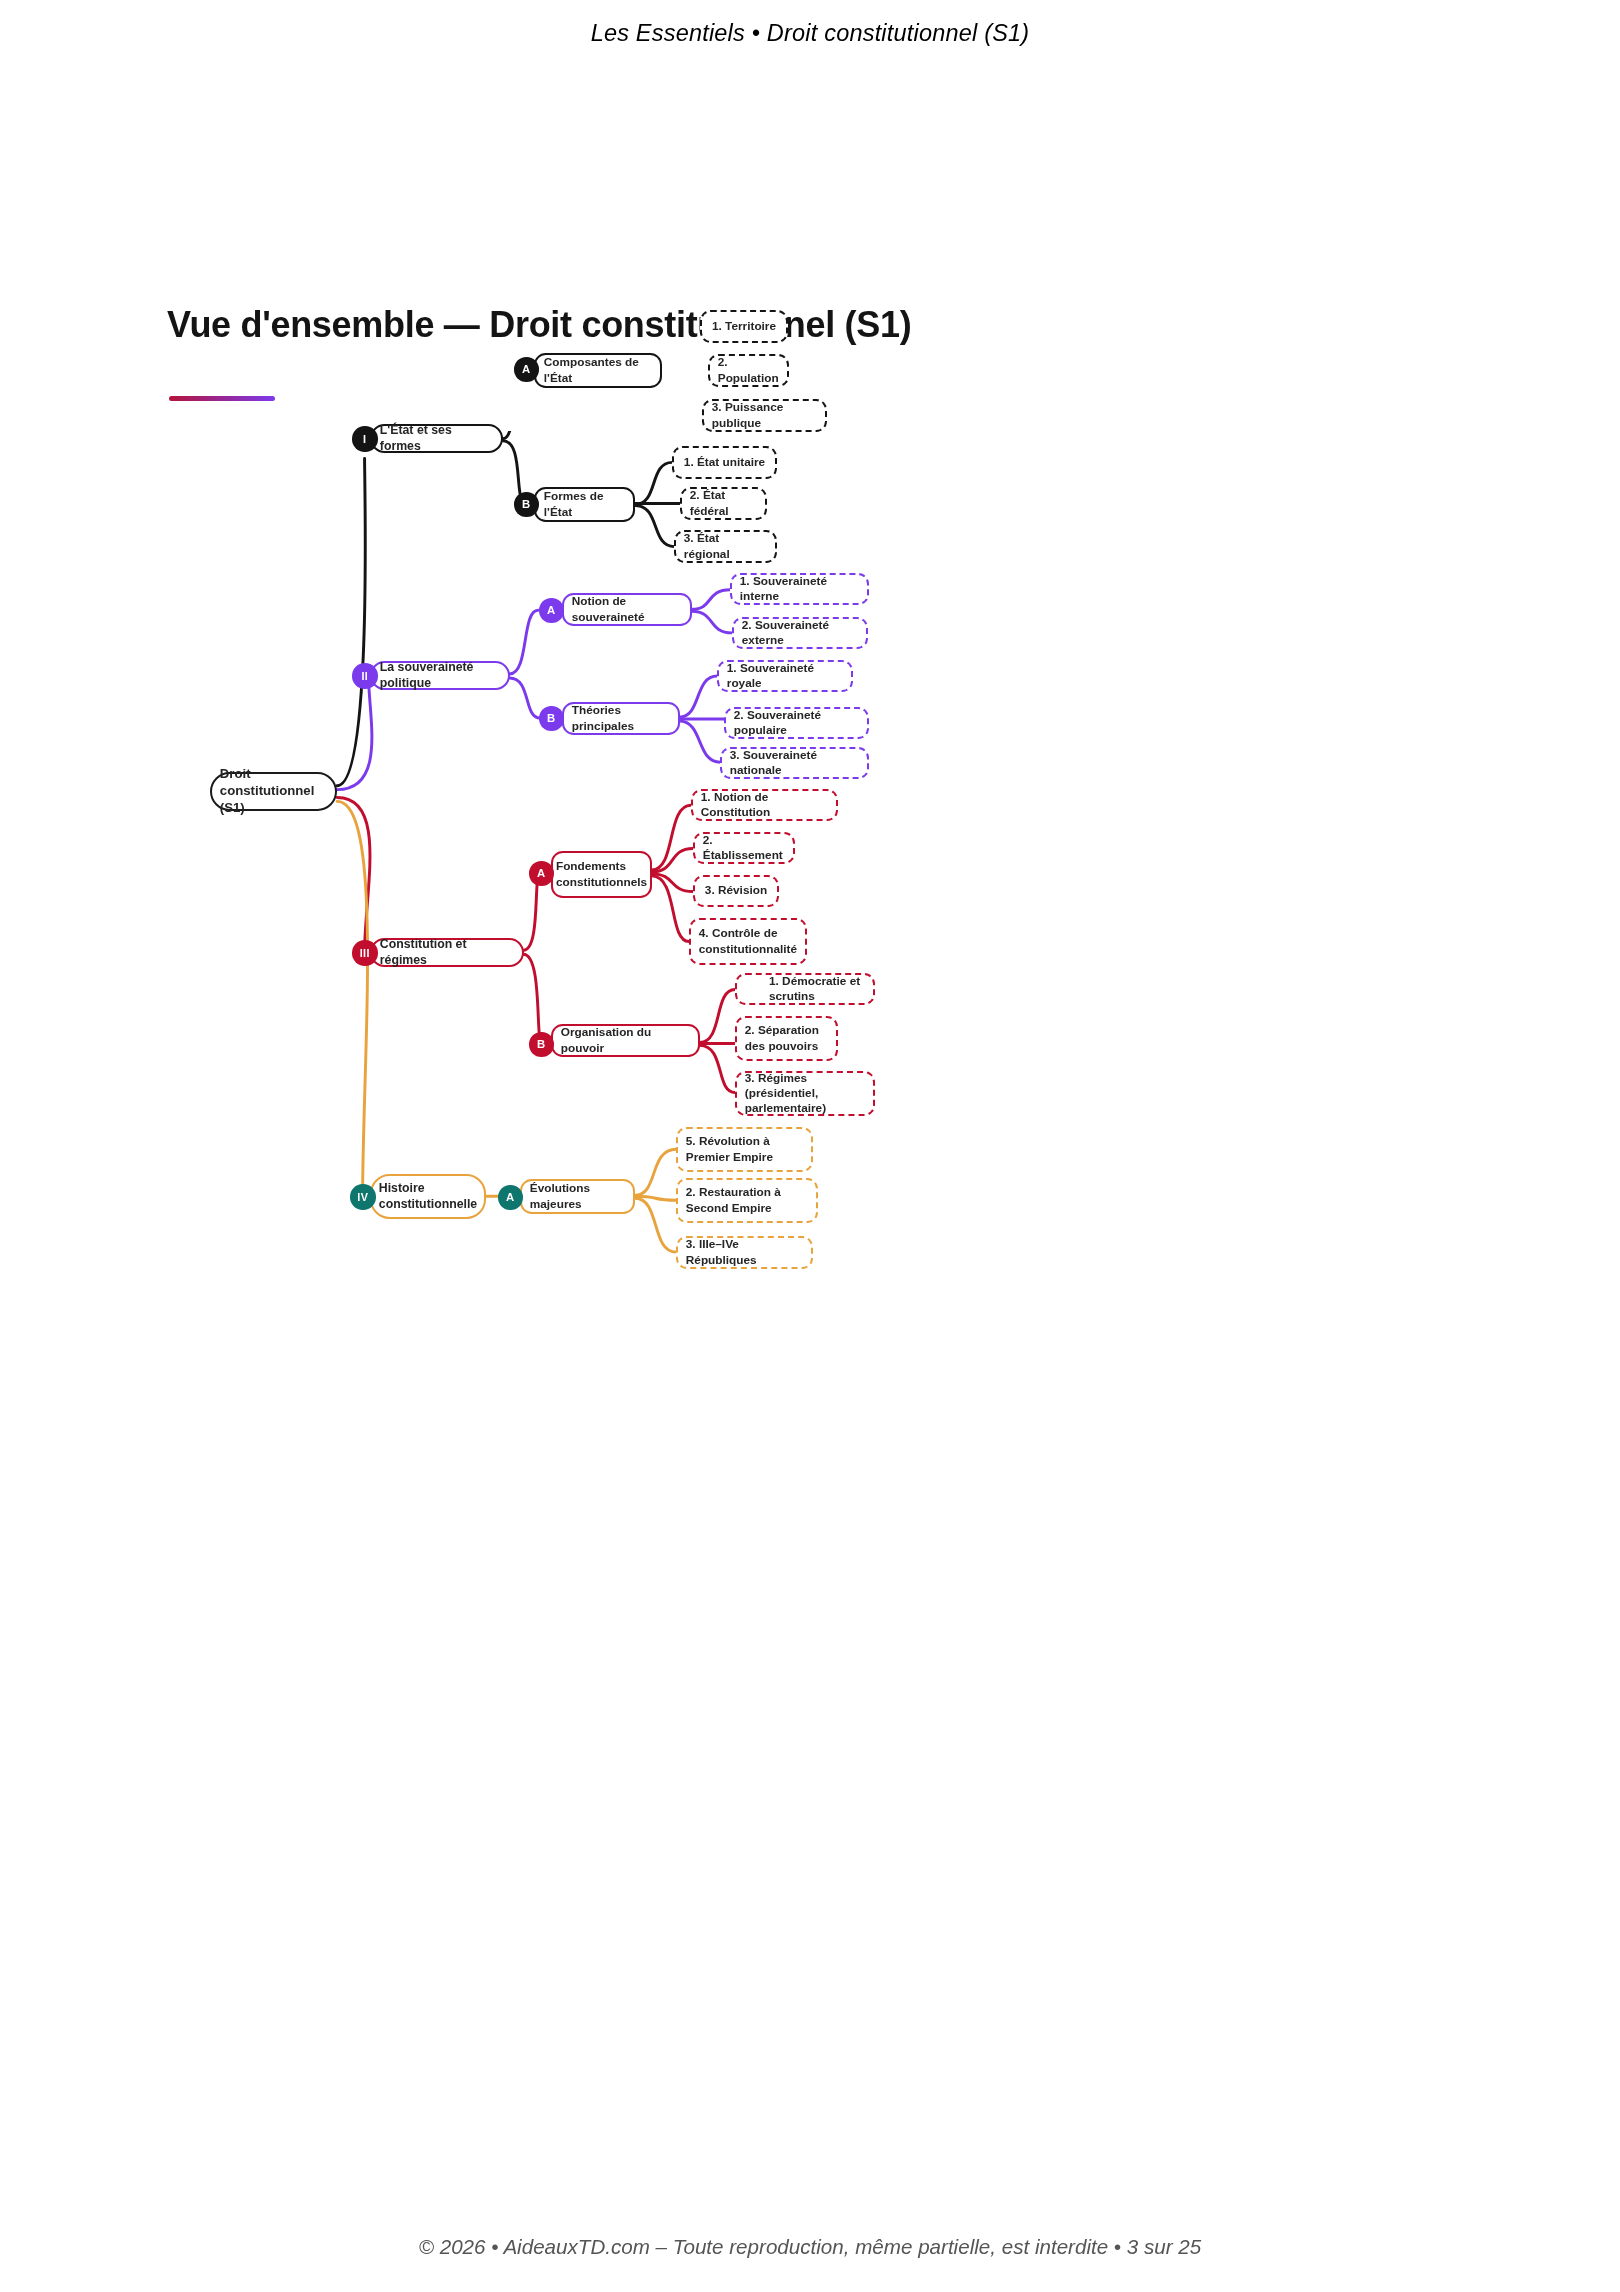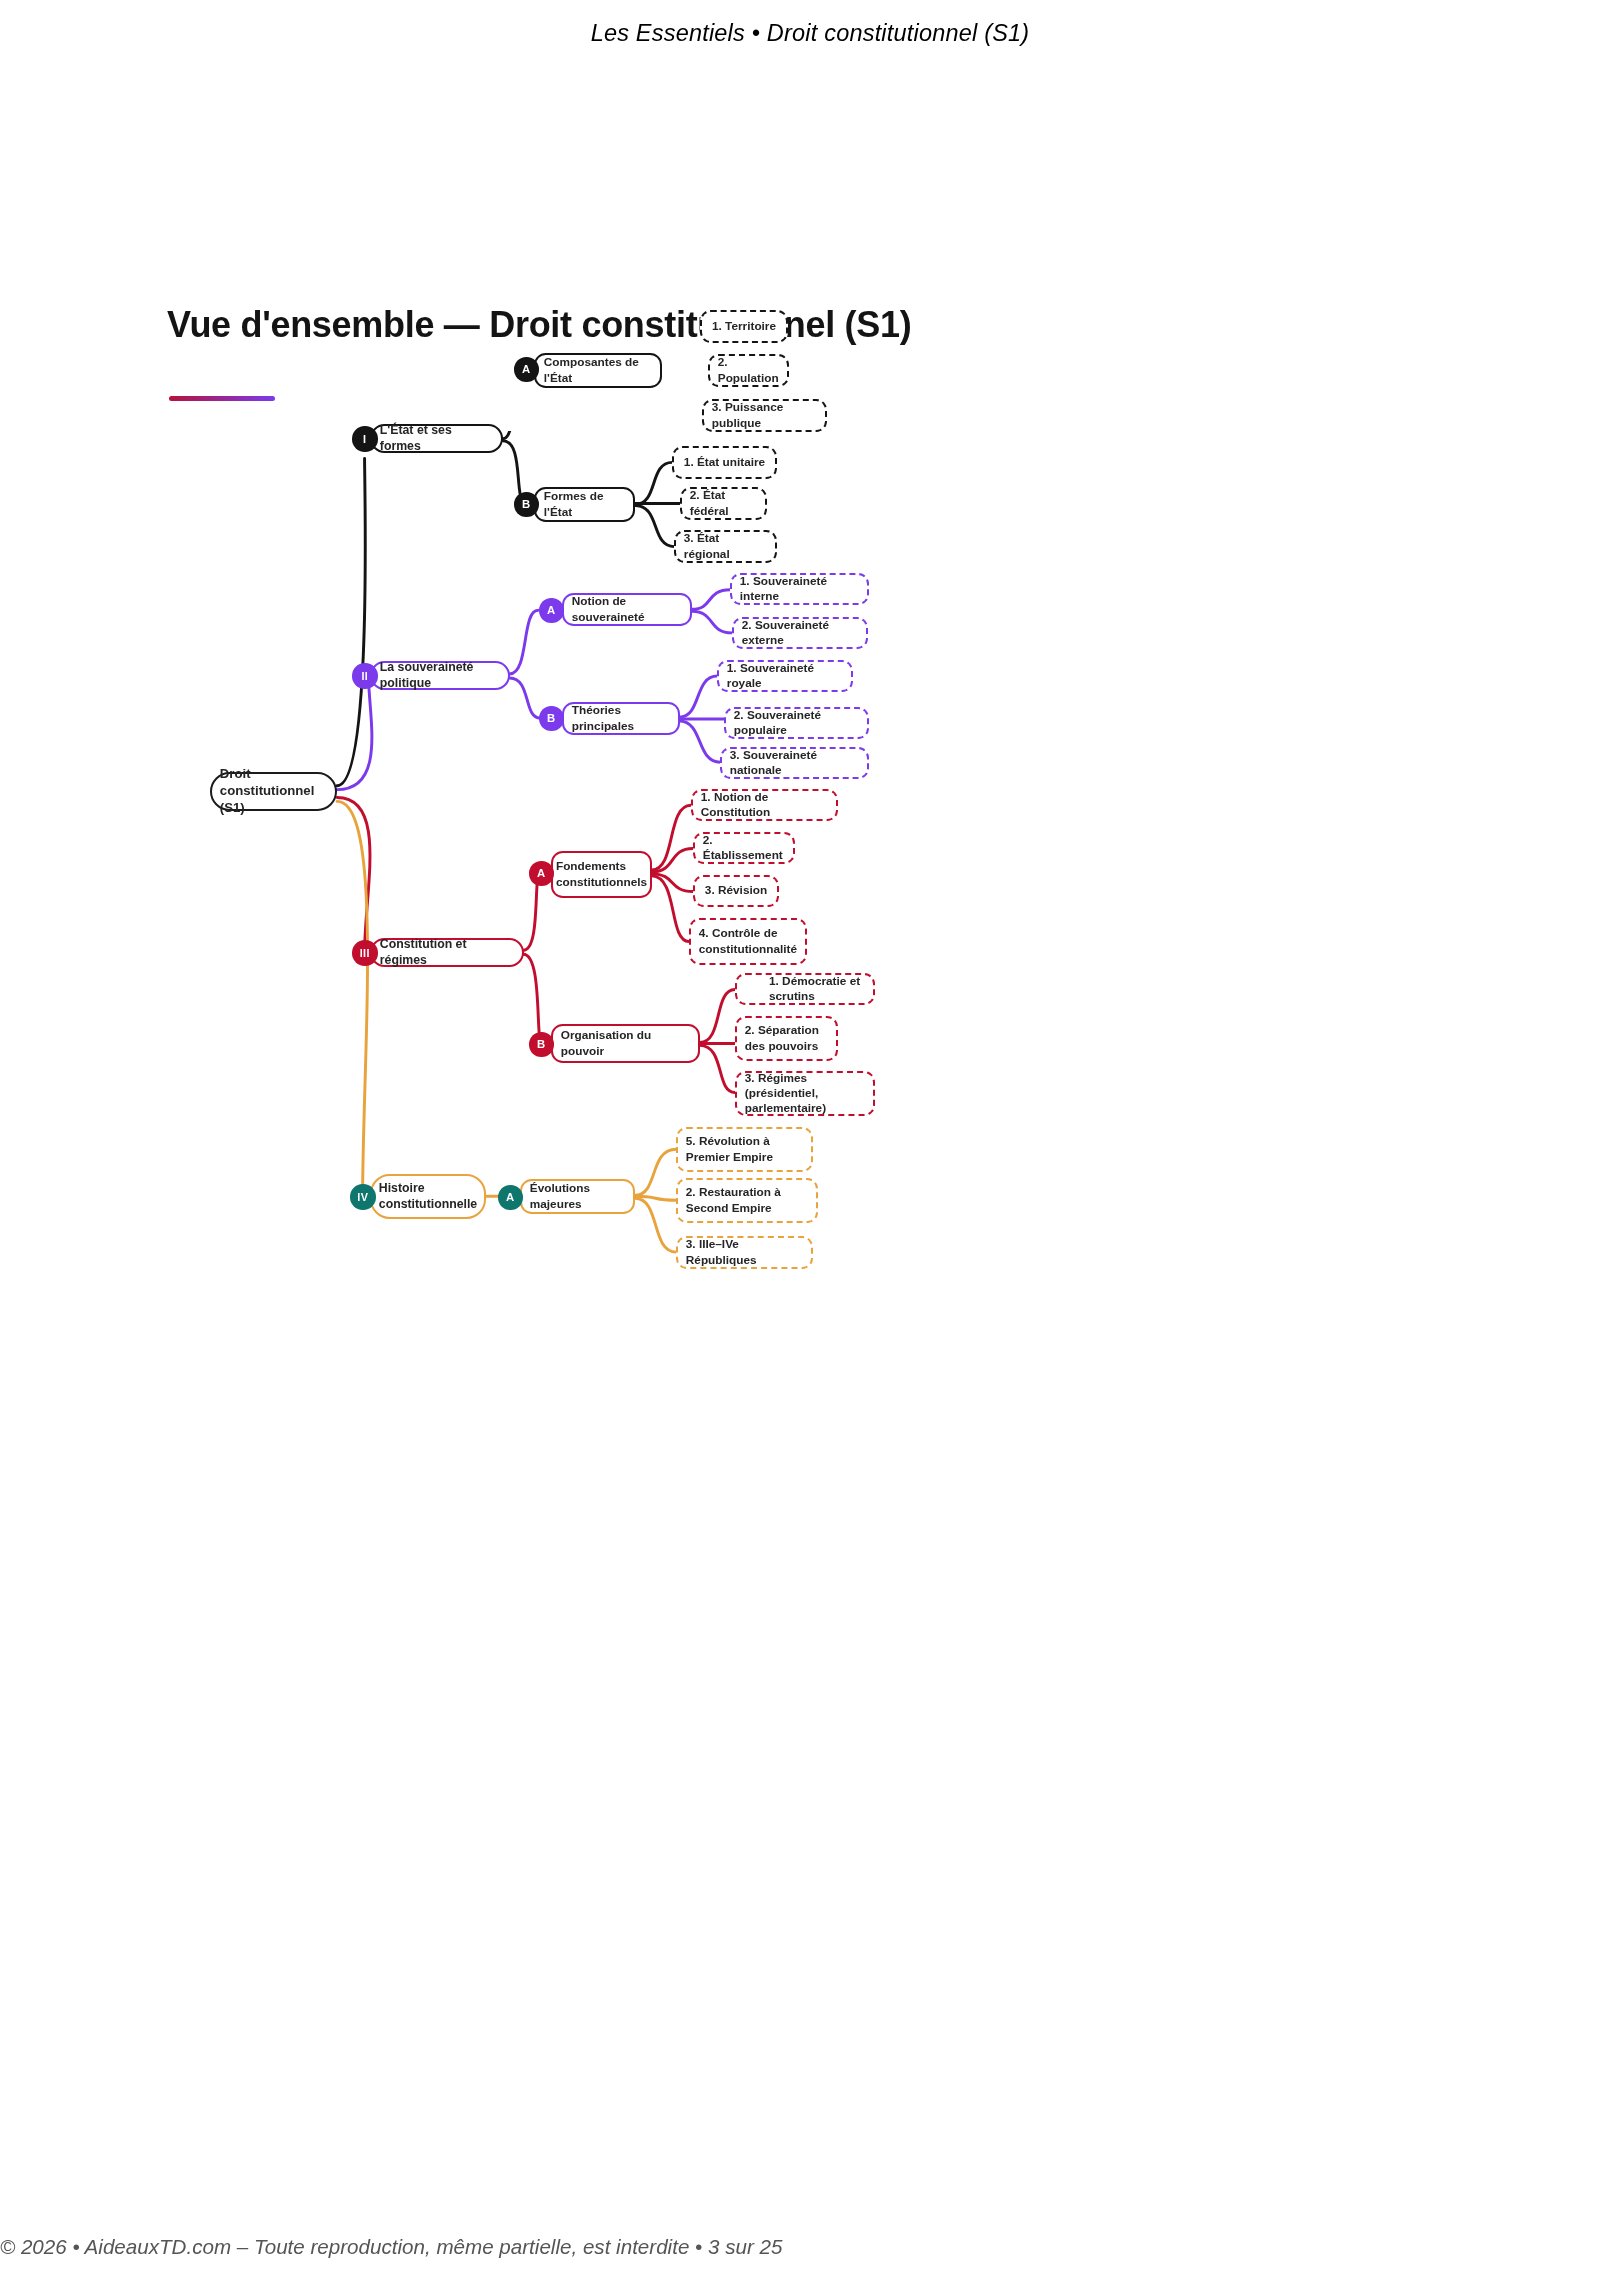--- a/index.html
+++ b/index.html
@@ -25,21 +25,21 @@
   }
   .title-rule{
     position:absolute;left:169px;top:396px;
     width:106px;height:4.9px;border-radius:2.9px;
     background:linear-gradient(90deg,#b4143c 0%,#7c3aed 100%);
   }
 
   
   .footer{
     position:absolute;left:0;bottom:34px;width:100%;
-    font-style:italic;font-size:20.6px;color:#555;
+    text-align:center;font-style:italic;font-size:20.6px;color:#555;
   }
 
   
   .map{position:absolute;left:0;top:431px;width:1620px;height:1558px;}
   .edges{position:absolute;left:0;top:0;width:1620px;height:1558px;}
 
   
   .node{
     position:absolute;box-sizing:border-box;background:#fff;
     display:flex;align-items:center;justify-content:center;
@@ -173,21 +173,21 @@
 
     <div class="badge alpha b-crimson" style="left:529px;top:430px;">A</div>
     <div class="node lvl2 c-crimson" style="left:551px;top:420px;width:101px;height:47px;">Fondements constitutionnels</div>
 
     <div class="node lvl3 c-crimson" style="left:691px;top:358px;width:147px;height:32px;">1. Notion de Constitution</div>
     <div class="node lvl3 c-crimson" style="left:693px;top:401px;width:102px;height:32px;">2. Établissement</div>
     <div class="node lvl3 c-crimson" style="left:693px;top:444px;width:86px;height:32px;">3. Révision</div>
     <div class="node lvl3 c-crimson" style="left:689px;top:487px;width:118px;height:47px;">4. Contrôle de constitutionnalité</div>
 
     <div class="badge alpha b-crimson" style="left:529px;top:601px;">B</div>
-    <div class="node lvl2 c-crimson" style="left:551px;top:593px;width:149px;height:39px;">Organisation du pouvoir</div>
+    <div class="node lvl2 c-crimson" style="left:551px;top:593px;width:149px;height:33px;">Organisation du pouvoir</div>
 
     <div class="node lvl3 c-crimson" style="left:735px;top:542px;width:140px;height:32px;padding-left:32px;">1. Démocratie et scrutins</div>
     <div class="node lvl3 c-crimson" style="left:735px;top:585px;width:103px;height:45px;">2. Séparation des pouvoirs</div>
     <div class="node lvl3 c-crimson" style="left:735px;top:640px;width:140px;height:45px;">3. Régimes (présidentiel, parlementaire)</div>
 
     <div class="badge roman b-orange" style="left:350px;top:753px;">IV</div>
     <div class="node lvl1 c-orange" style="left:370px;top:743px;width:116px;height:45px;">Histoire constitutionnelle</div>
 
     <div class="badge alpha b-orange" style="left:498px;top:754px;">A</div>
     <div class="node lvl2 c-orange" style="left:520px;top:748px;width:115px;height:35px;">Évolutions majeures</div>

